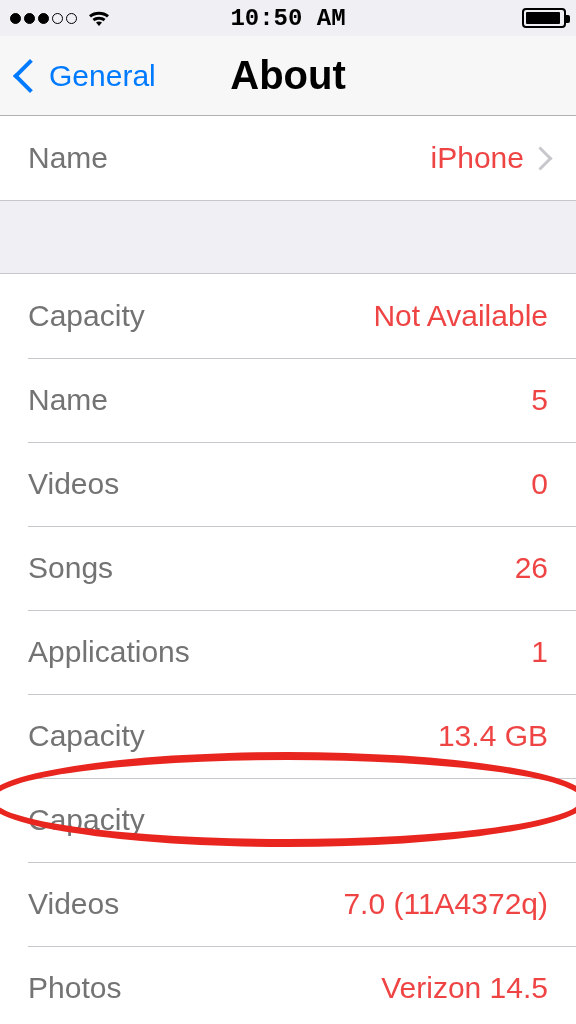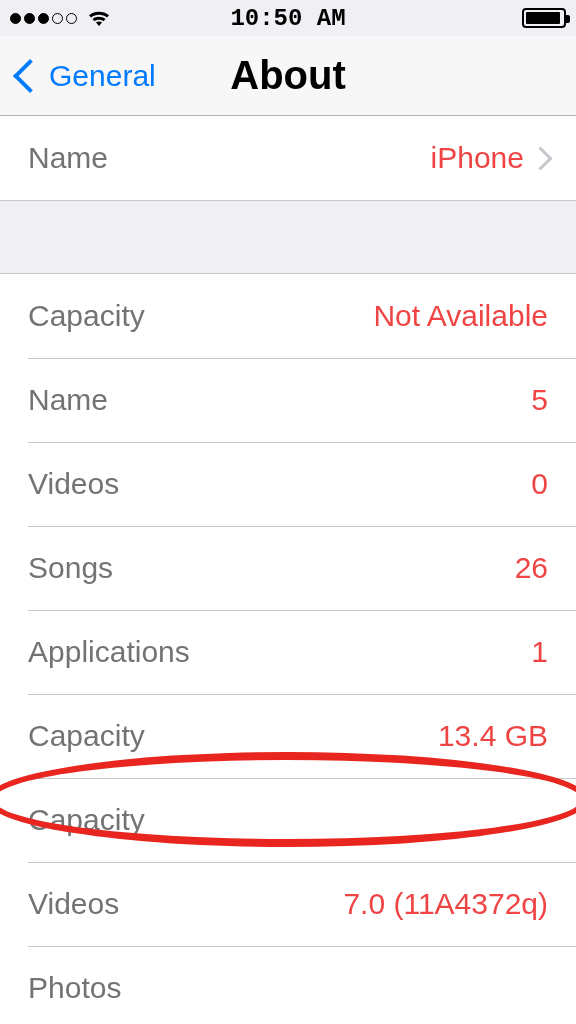--- a/index.html
+++ b/index.html
@@ -264,17 +264,18 @@
     <span class="row-label">Capacity</span>
   </div>
 
   <div class="row">
     <span class="row-label">Videos</span>
     <span class="row-value">7.0 (11A4372q)</span>
   </div>
 
   <div class="row">
     <span class="row-label">Photos</span>
+    <span class="row-value">Verizon 14.5</span>
   </div>
 
 </div>
 
 <div class="annotation-ellipse" style="left:-14px; top:752px; width:603px; height:95px;"></div>
 
 </body></html>

